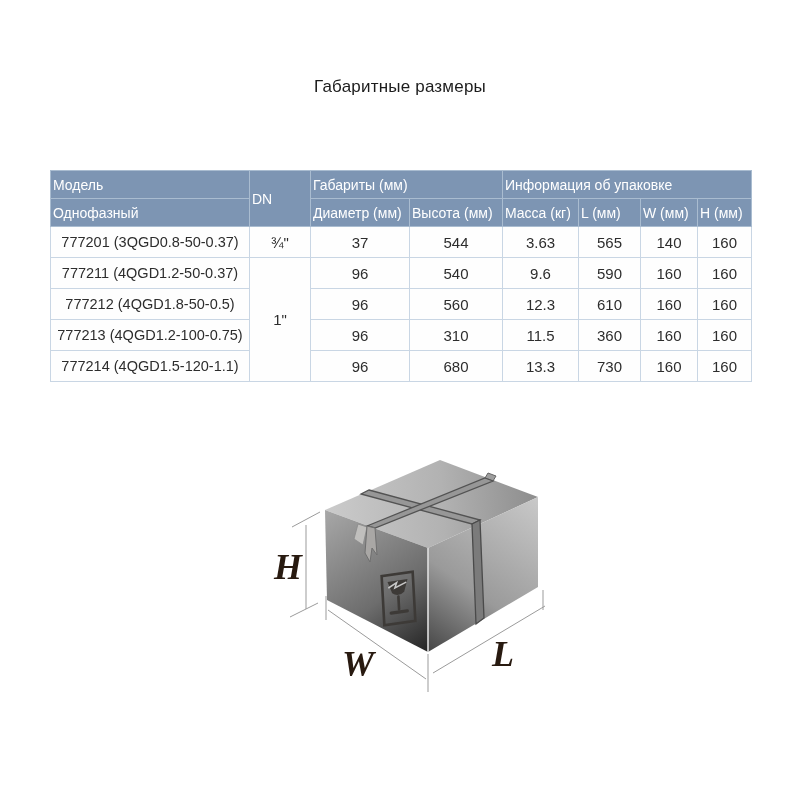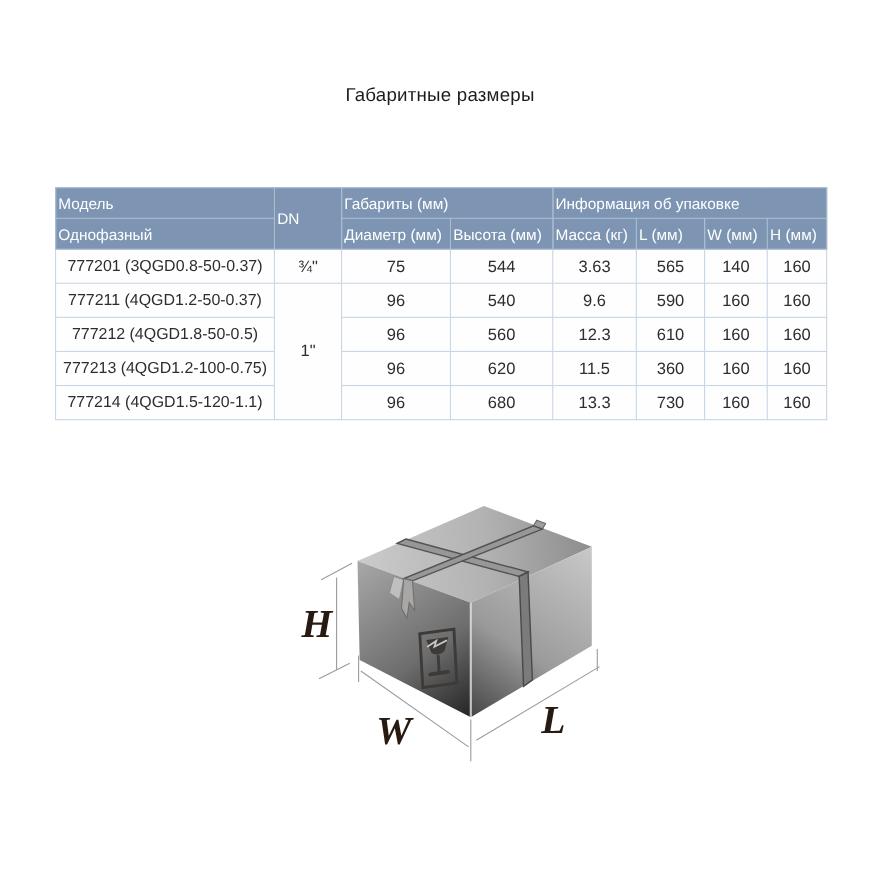--- a/index.html
+++ b/index.html
@@ -71,21 +71,21 @@
       <th>Масса (кг)</th>
       <th>L (мм)</th>
       <th>W (мм)</th>
       <th>H (мм)</th>
     </tr>
   </thead>
   <tbody>
       <tr>
         <td class="model">777201 (3QGD0.8-50-0.37)</td>
         <td>¾"</td>
-        <td>75</td>
+        <td>37</td>
         <td>544</td>
         <td>3.63</td>
         <td>565</td>
         <td>140</td>
         <td>160</td>
       </tr>
       <tr>
         <td class="model">777211 (4QGD1.2-50-0.37)</td>
         <td rowspan="4">1"</td>
         <td>96</td>
@@ -100,21 +100,21 @@
         <td>96</td>
         <td>560</td>
         <td>12.3</td>
         <td>610</td>
         <td>160</td>
         <td>160</td>
       </tr>
       <tr>
         <td class="model">777213 (4QGD1.2-100-0.75)</td>
         <td>96</td>
-        <td>620</td>
+        <td>310</td>
         <td>11.5</td>
         <td>360</td>
         <td>160</td>
         <td>160</td>
       </tr>
       <tr>
         <td class="model">777214 (4QGD1.5-120-1.1)</td>
         <td>96</td>
         <td>680</td>
         <td>13.3</td>

